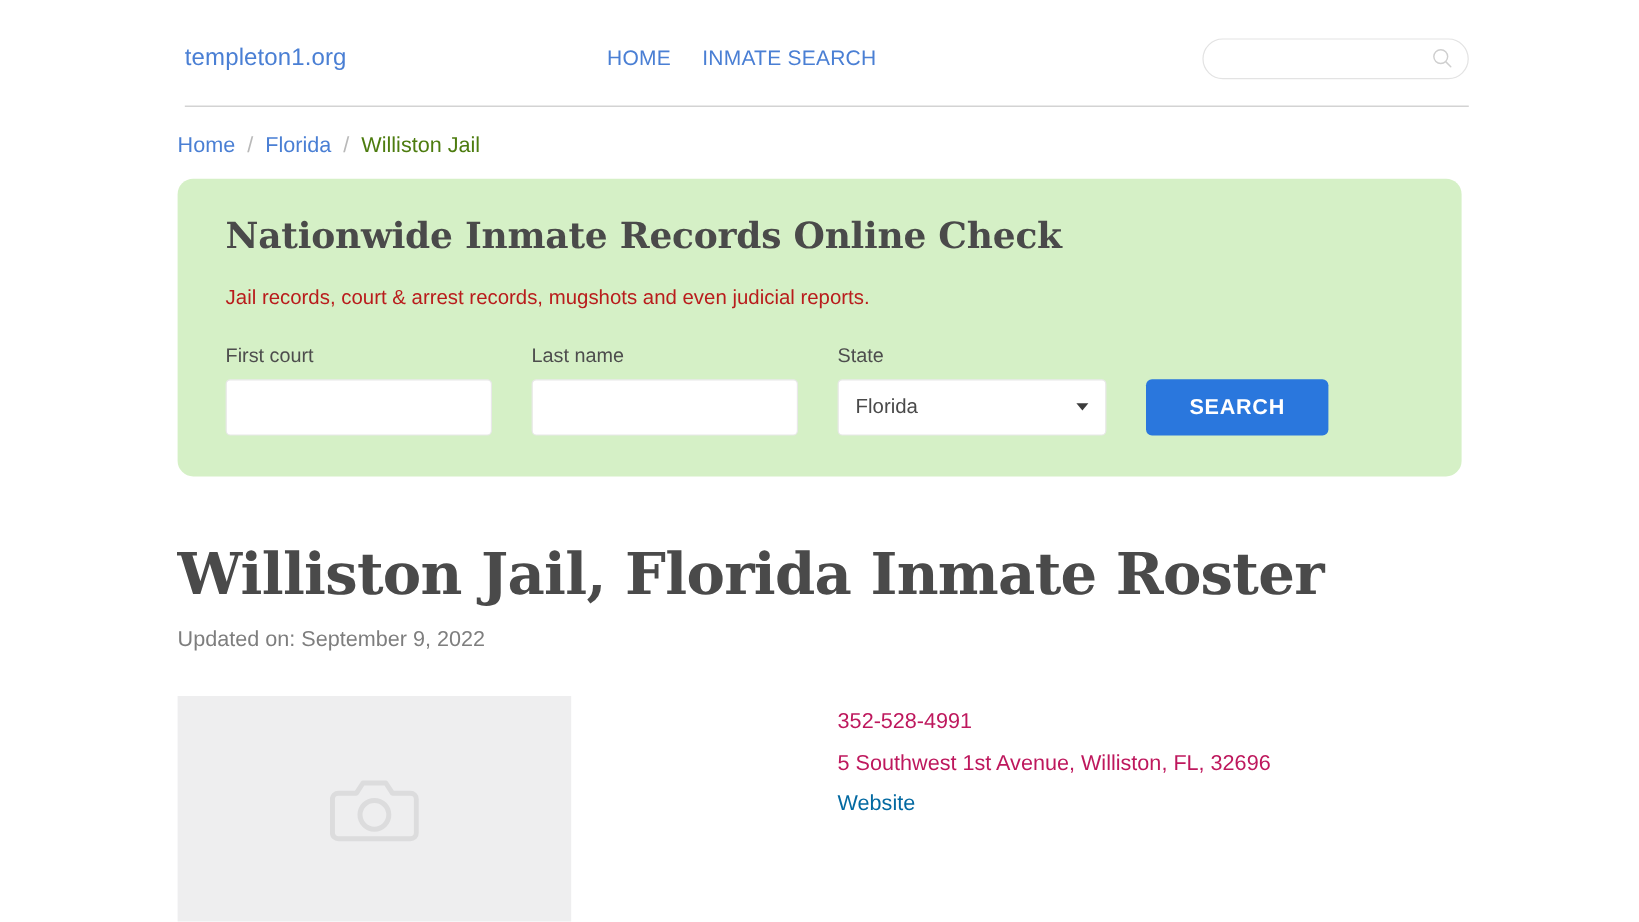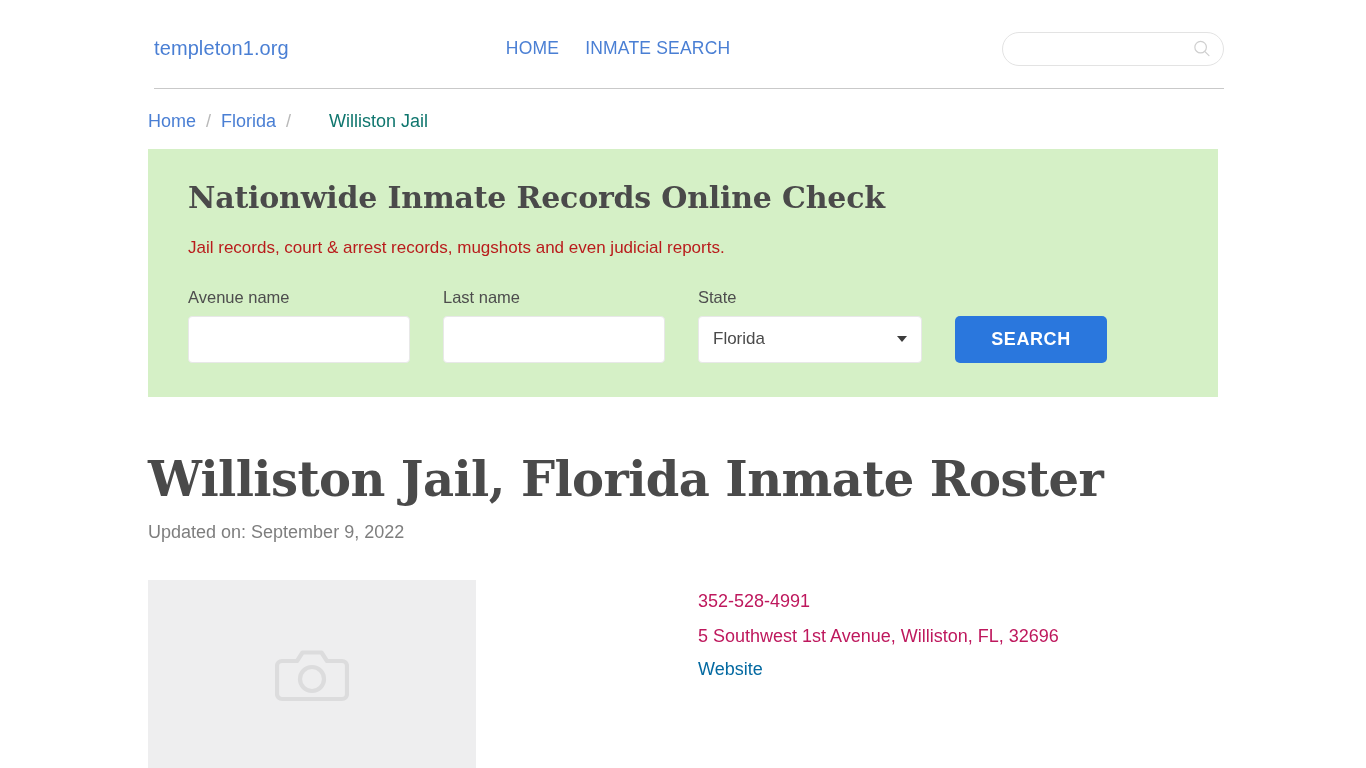--- a/index.html
+++ b/index.html
@@ -105,29 +105,28 @@
     font-size: 18px;
   }
   .breadcrumb a {
     color: #4a7fd4;
     text-decoration: none;
   }
   .breadcrumb .sep {
     color: #b9b9b9;
   }
   .breadcrumb .current {
-    color: #0f766e;
-    margin-left: 28px;
+    color: #4d7c0f;
   }
 
   
   .promo {
     margin-top: 17px;
     background: #d5f0c6;
-    border-radius: 0;
+    border-radius: 13px;
     padding: 32px 40px 34px 40px;
   }
   .promo-title {
     margin: 0;
     font-family: "DejaVu Serif", serif;
     font-size: 30px;
     font-weight: bold;
     color: #4a4a4a;
     letter-spacing: -0.2px;
     line-height: 1.15;
@@ -288,21 +287,21 @@
   </div>
 
   <div class="container">
     <section class="promo">
       <h2 class="promo-title">Nationwide Inmate Records Online Check</h2>
       <p class="promo-sub">Jail records, court &amp; arrest records, mugshots and even judicial reports.</p>
 
       <form class="promo-form">
 
         <div class="field">
-          <label class="field-label">Avenue name</label>
+          <label class="field-label">First court</label>
           <input class="text-input" type="text" value="" placeholder="" style="">
         </div>
 
         <div class="field">
           <label class="field-label">Last name</label>
           <input class="text-input" type="text" value="" placeholder="" style="">
         </div>
 
         <div class="field">
           <label class="field-label">State</label>

